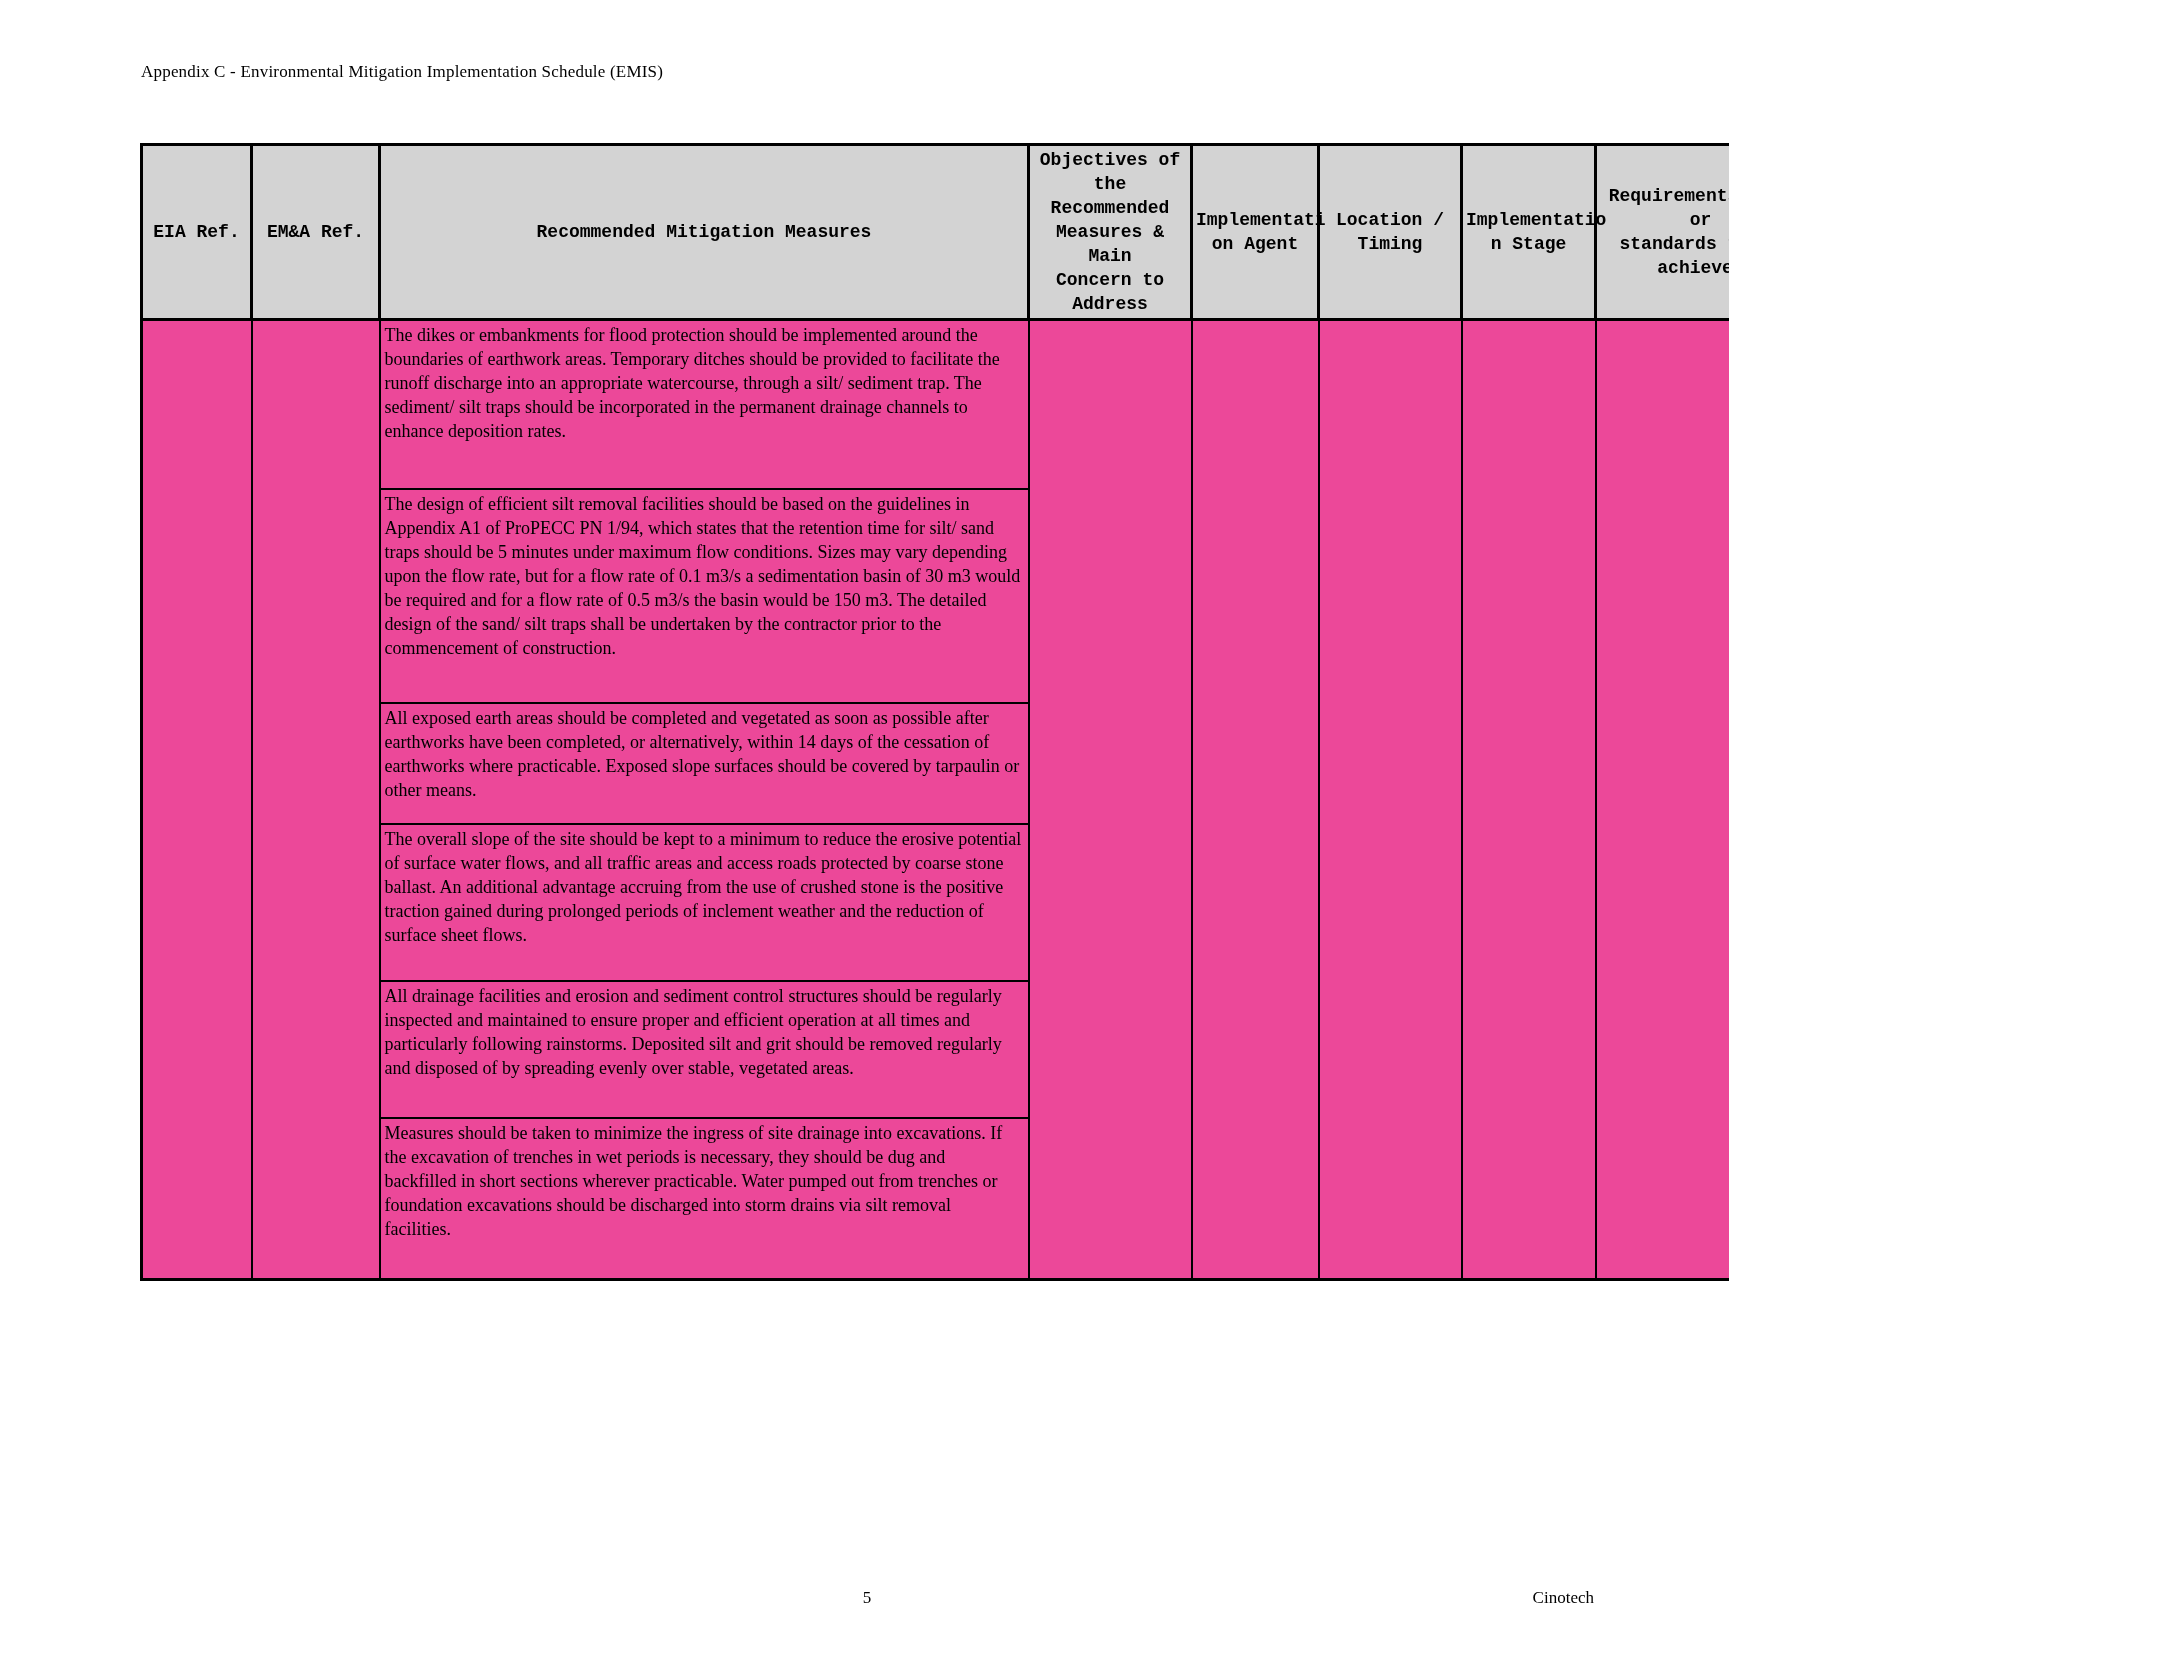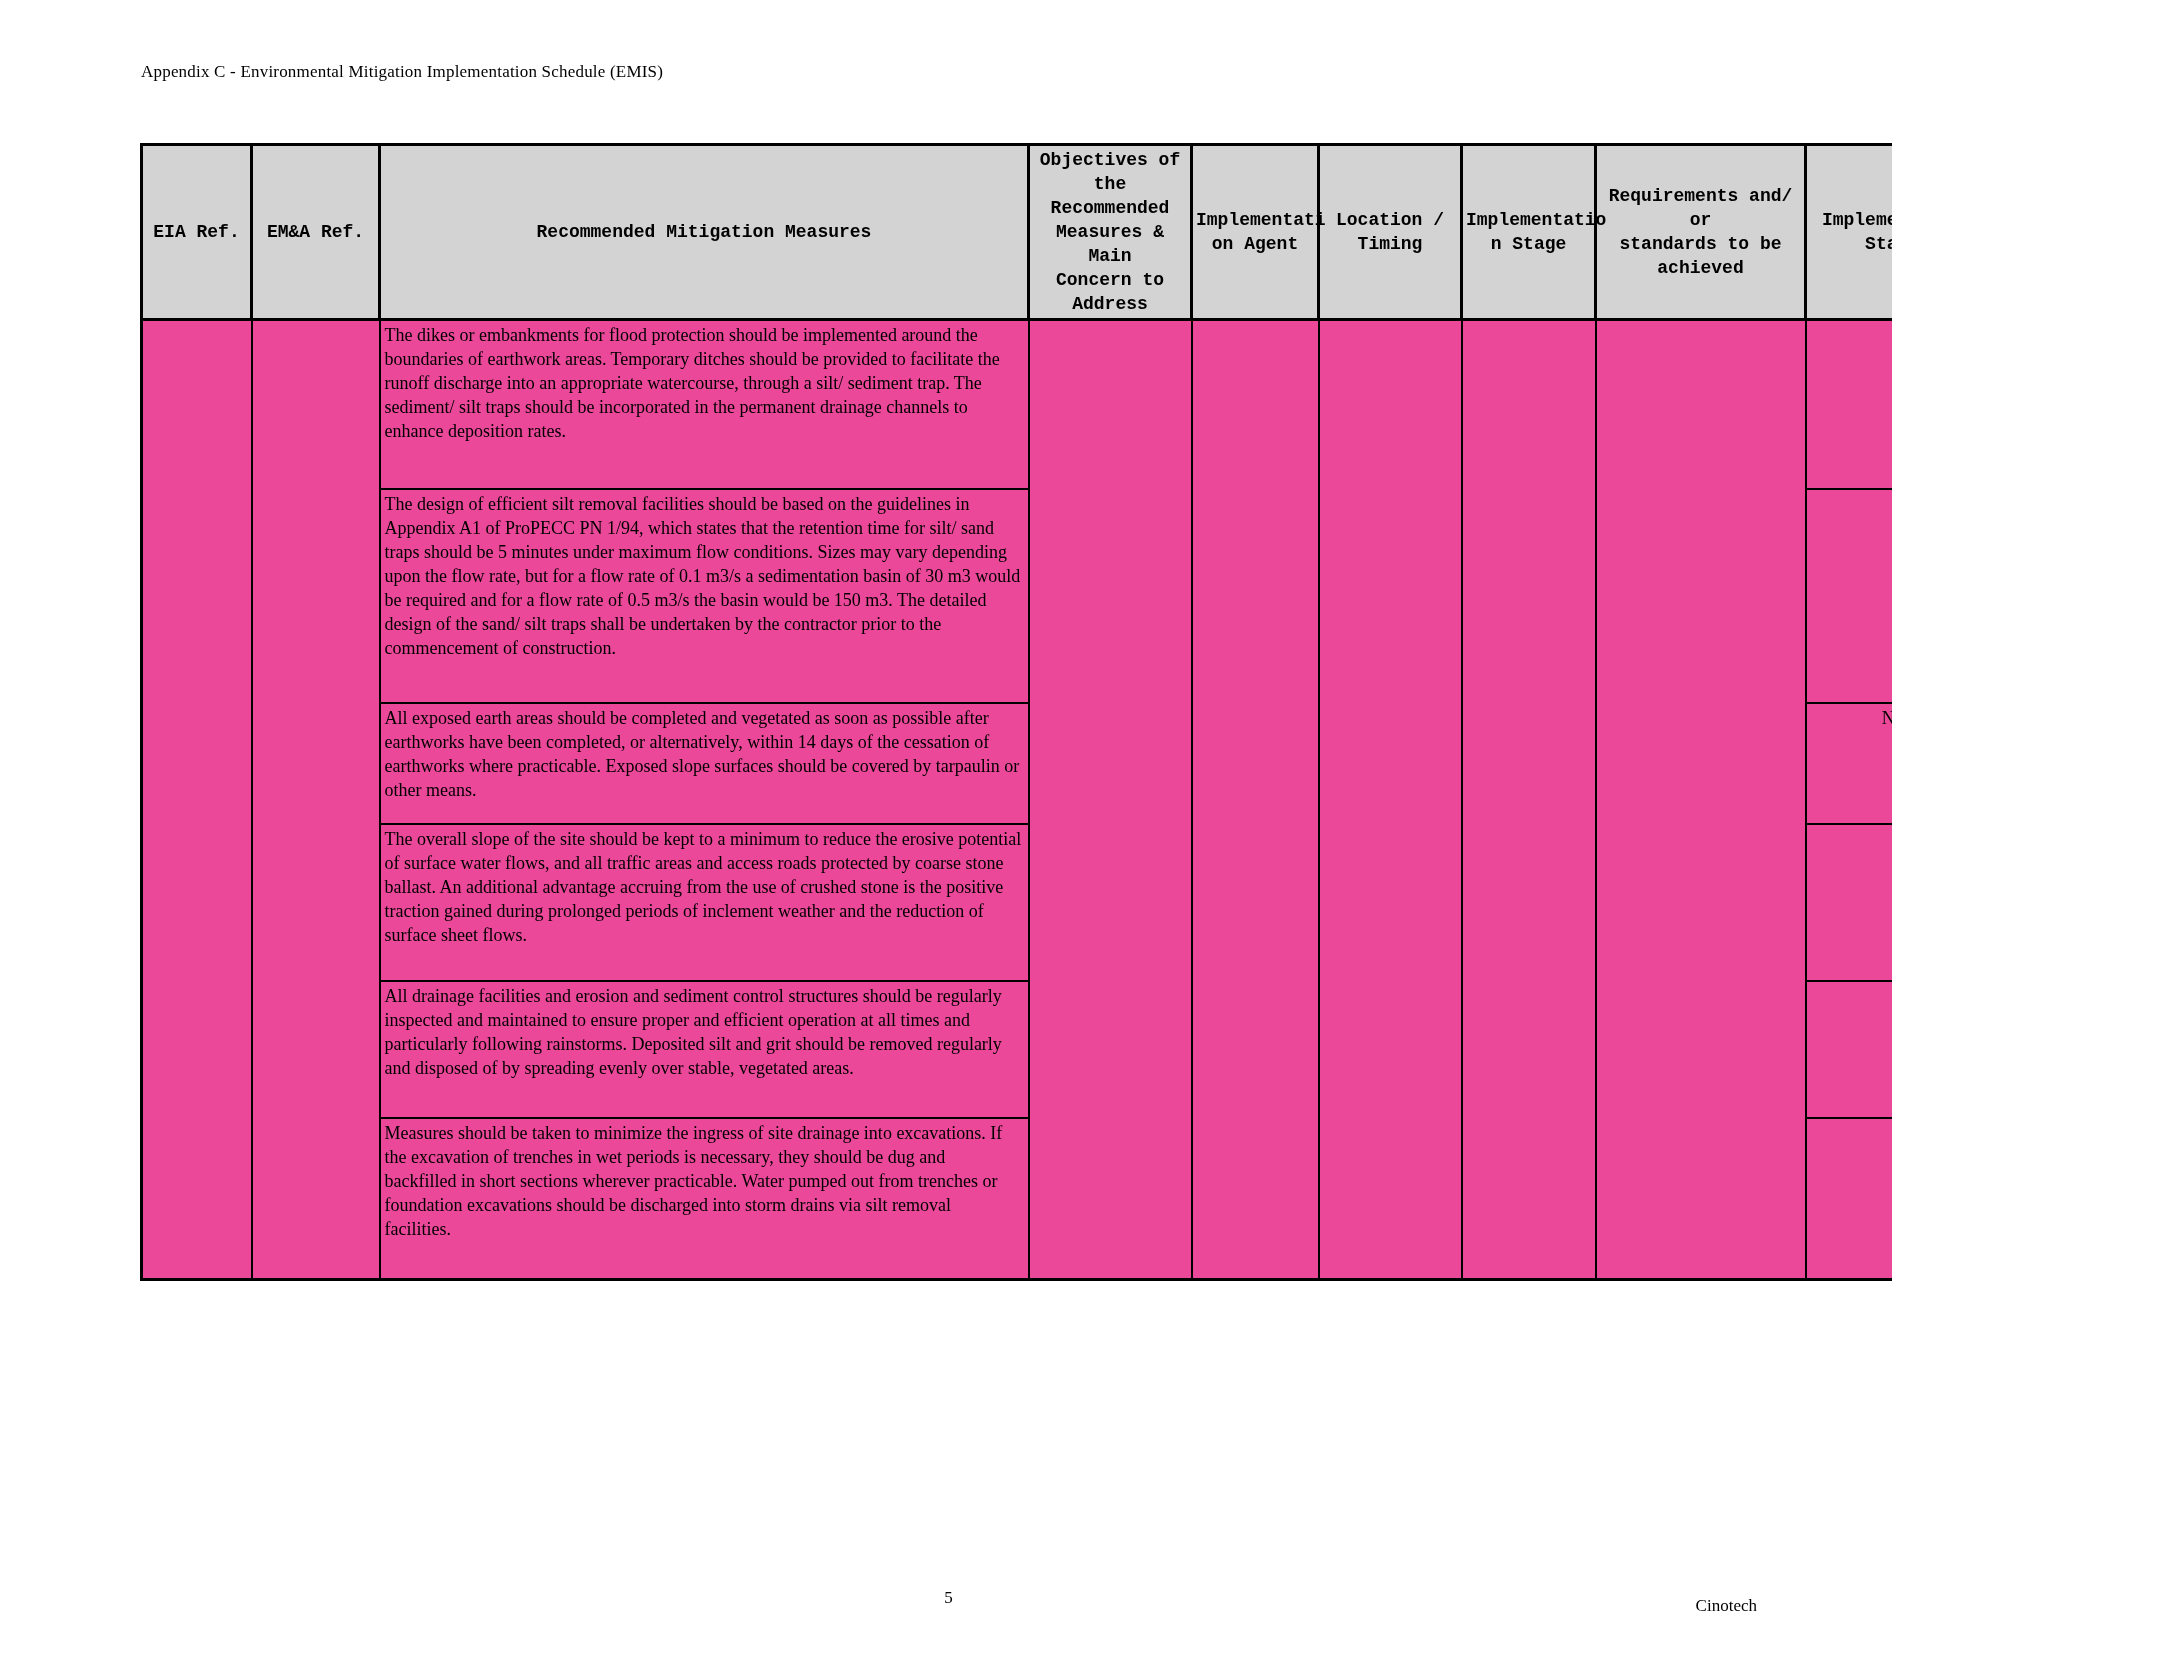--- a/index.html
+++ b/index.html
@@ -1,19 +1,19 @@
 <!DOCTYPE html>
 <html><head>
 <meta charset="utf-8">
 <style>
   * { margin: 0; padding: 0; box-sizing: border-box; }
   html, body { background: #ffffff; }
   .page {
     position: relative;
-    width: 1892px;
+    width: 1729px;
     height: 1672px;
     background: #ffffff;
     font-family: "Liberation Serif", serif;
     color: #000000;
     overflow: hidden;
   }
   .doc-title {
     position: absolute;
     left: 141px;
     top: 62px;
@@ -73,21 +73,21 @@
   }
   .page-number {
     position: absolute;
     left: 0;
     right: 0;
     text-align: center;
   }
   .footer-brand {
     position: absolute;
     right: 0;
-    top: 8px;
+    top: 0;
     text-align: right;
   }
 </style>
 </head>
 <body>
 
 <div class="page">
 
   <div class="doc-title">Appendix C - Environmental Mitigation Implementation Schedule (EMIS)</div>
 

